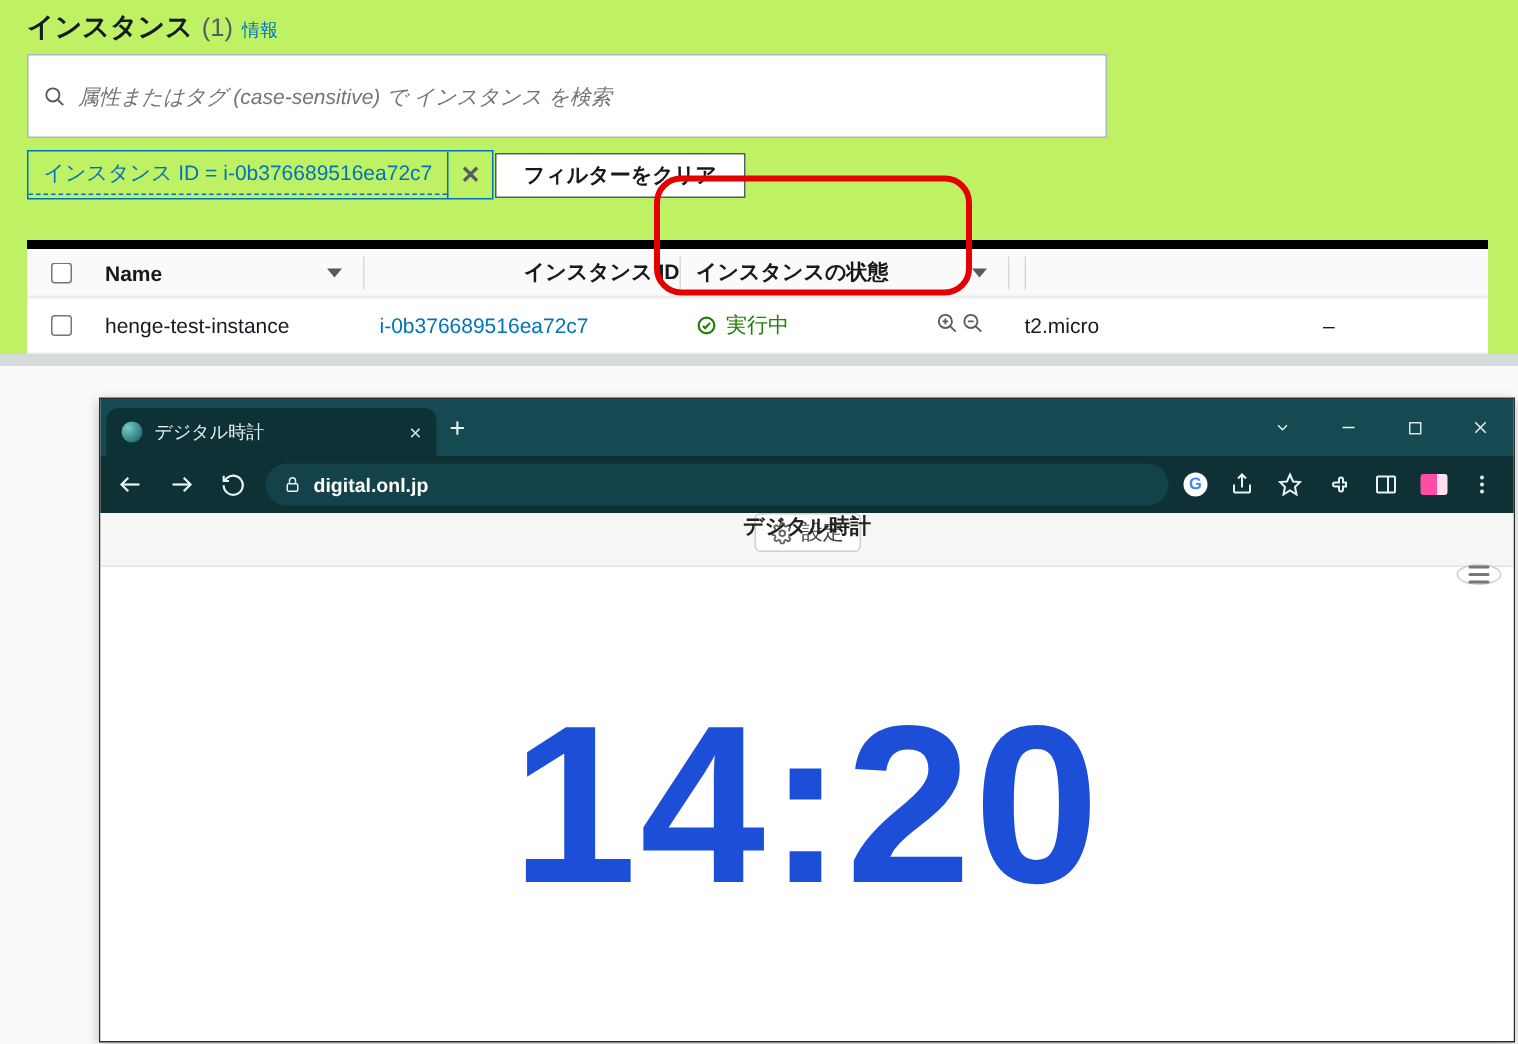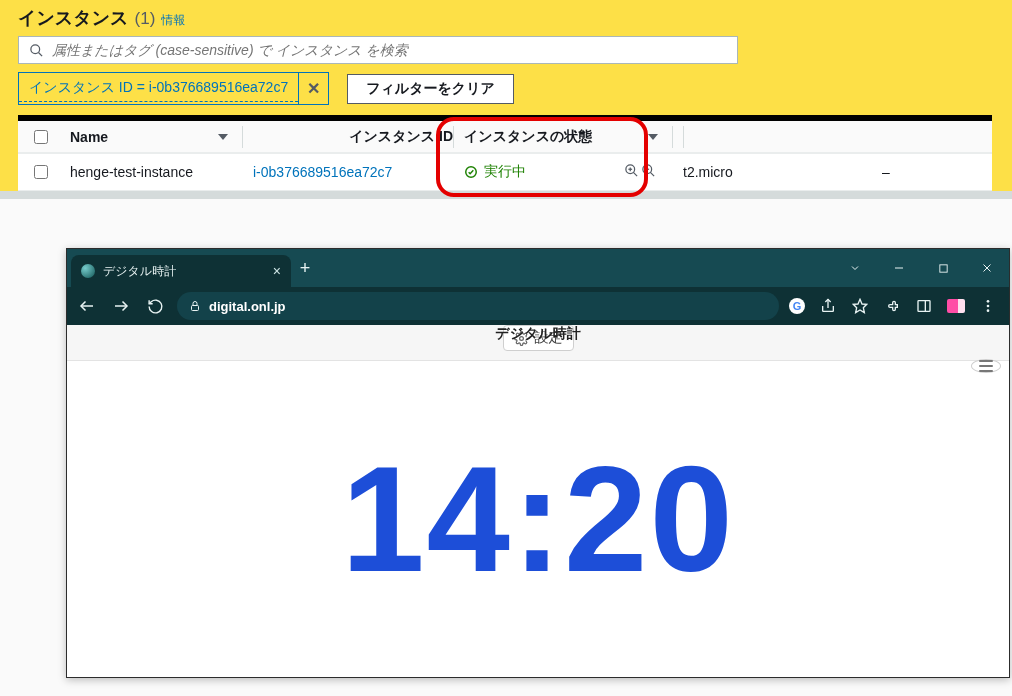--- a/index.html
+++ b/index.html
@@ -8,21 +8,21 @@
     height: 696px;
     font-family: "Helvetica Neue", Arial, "Hiragino Kaku Gothic ProN", "Meiryo", sans-serif;
     background: #fafafa;
     overflow: hidden;
     position: relative;
   }
 
   
   .aws-panel {
     padding: 6px 18px 0 18px;
-    background: #fde047;
+    background: #bef264;
   }
   .aws-title-row {
     display: flex;
     align-items: baseline;
     gap: 6px;
     margin-bottom: 6px;
   }
   .aws-title {
     font-size: 18px;
     font-weight: 700;
@@ -37,41 +37,41 @@
     font-size: 12px;
     color: #0073bb;
     cursor: pointer;
   }
 
   .aws-search {
     display: flex;
     align-items: center;
     gap: 8px;
     border: 1px solid #aab7b8;
-    padding: 5px 10px;
+    padding: 19px 10px;
     width: 720px;
     margin-bottom: 8px;
     background: #fff;
   }
   .aws-search svg { flex: 0 0 auto; }
   .aws-search input {
     border: none;
     outline: none;
     flex: 1;
     font-size: 14px;
     font-style: italic;
     color: #666;
     background: transparent;
   }
 
   .aws-filter-row {
     display: flex;
     align-items: center;
-    gap: 18px;
-    margin-bottom: 10px;
+    gap: 1px;
+    margin-bottom: 27px;
   }
   .aws-chip {
     display: flex;
     align-items: stretch;
     border: 1px solid #0073bb;
   }
   .aws-chip-label {
     padding: 4px 10px;
     font-size: 14px;
     color: #0073bb;
@@ -157,21 +157,21 @@
   .aws-bottom-bar {
     height: 8px;
     background: #d5dbdb;
     margin-top: 0;
   }
 
   
   .browser {
     position: absolute;
     left: 66px;
-    top: 248px;
+    top: 265px;
     width: 944px;
     height: 430px;
     background: #fff;
     border: 1px solid #2c2c2c;
     box-shadow: 0 2px 8px rgba(0,0,0,.25);
     display: flex;
     flex-direction: column;
   }
   .titlebar {
     height: 38px;

